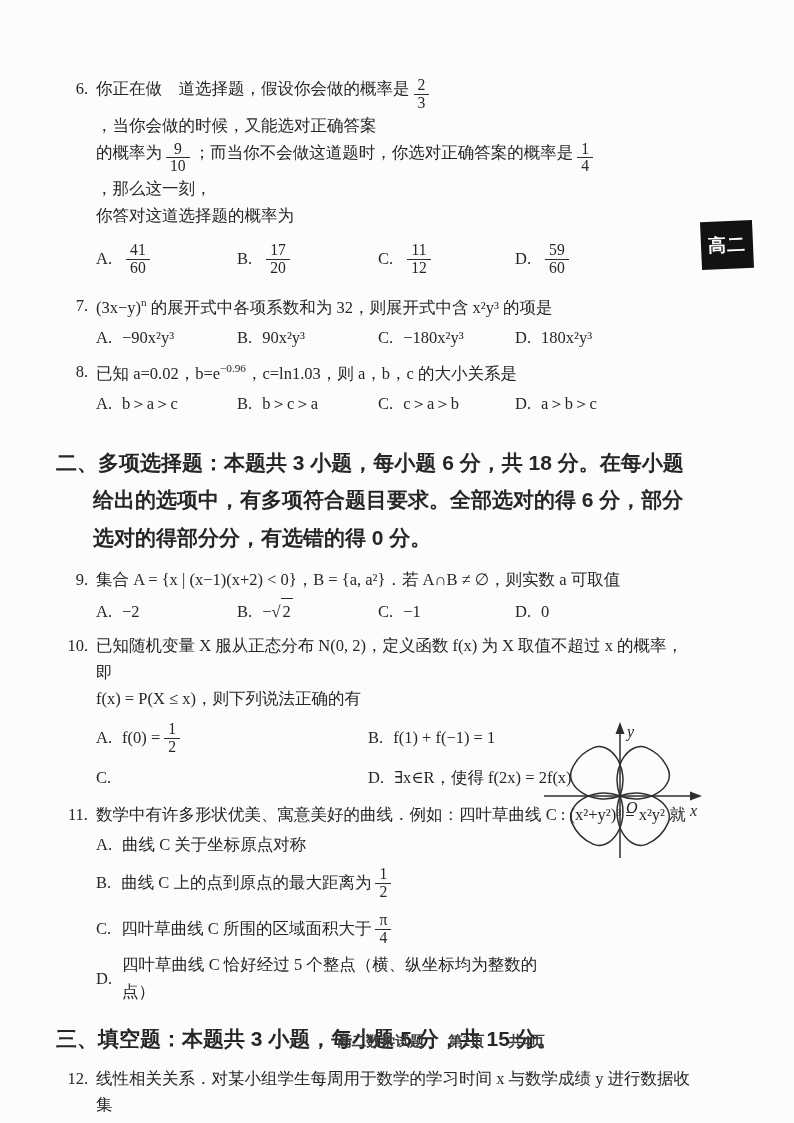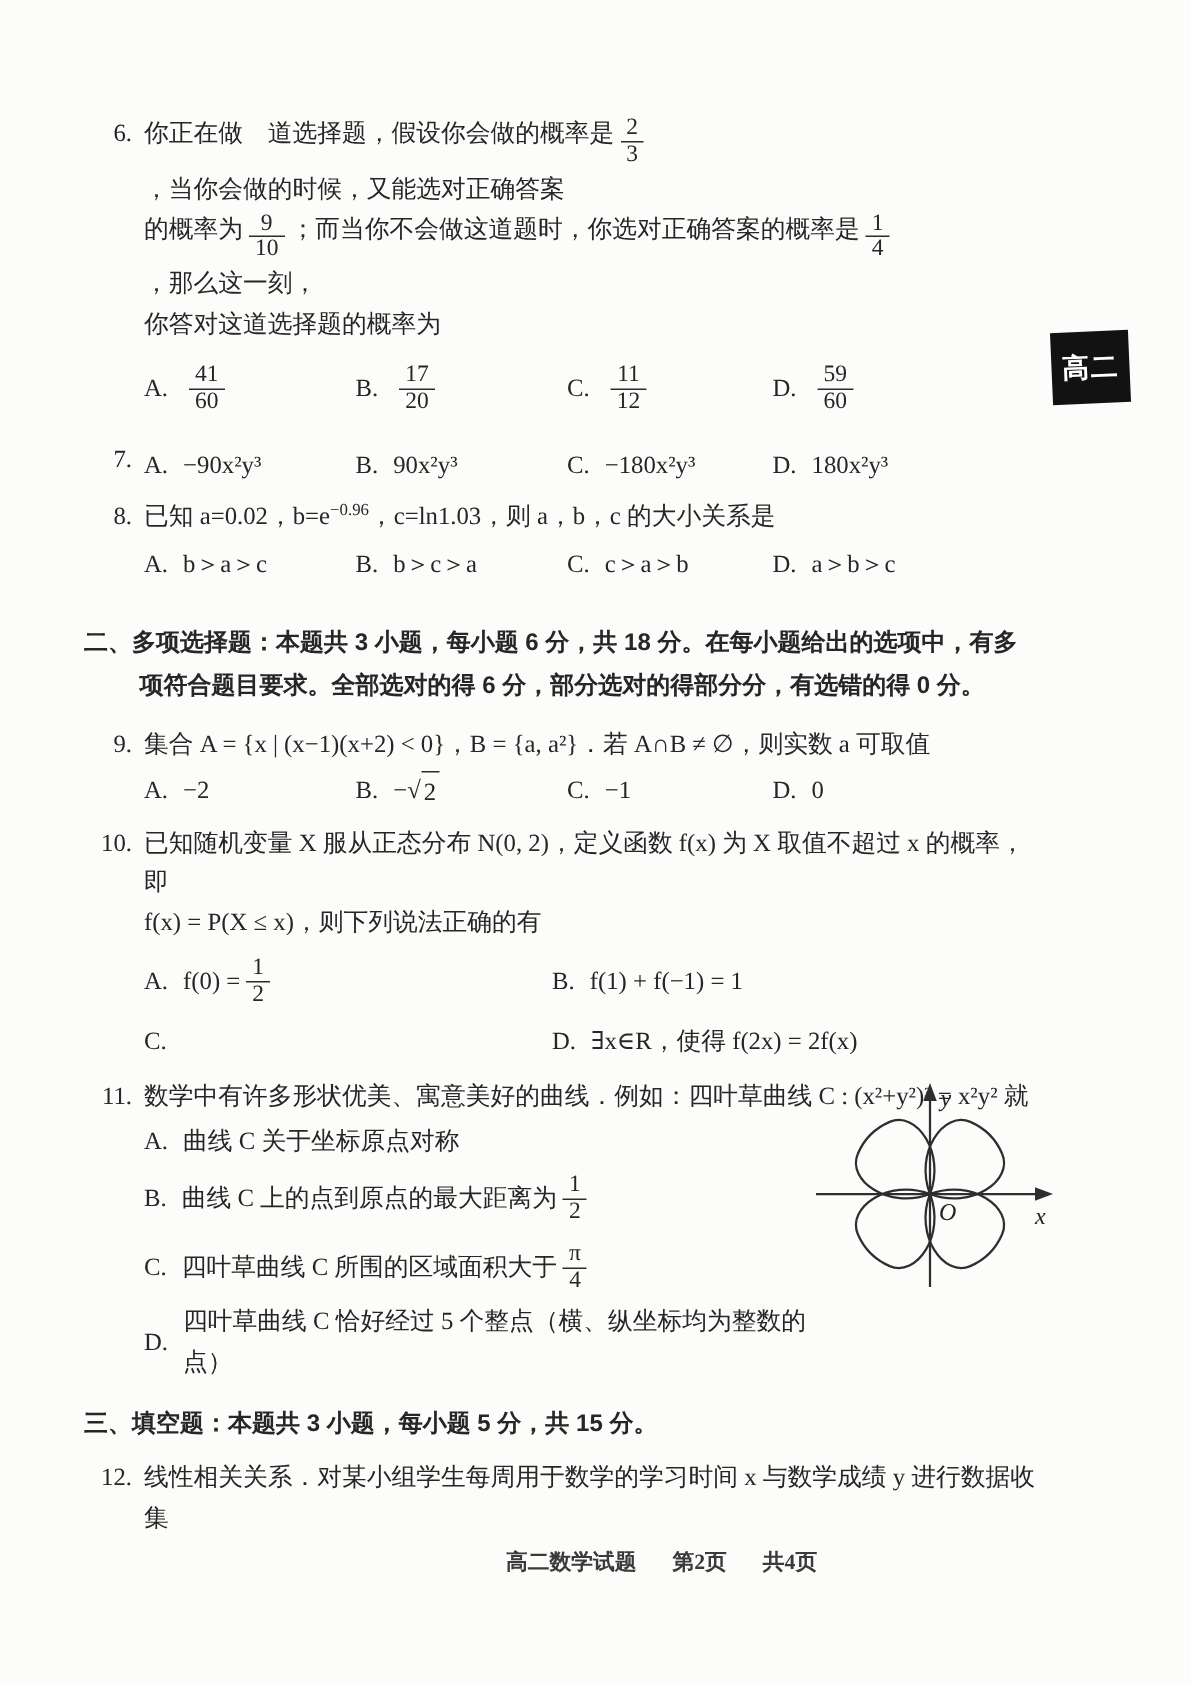--- a/index.html
+++ b/index.html
@@ -31,21 +31,21 @@
   .optrow2{display:grid;grid-template-columns:272px auto;align-items:center;min-height:32px;}
   .optrow2.tall{min-height:48px;}
   .ocell{display:flex;align-items:center;white-space:nowrap;}
   .olabel{margin-right:10px;}
   .optline{display:flex;align-items:center;min-height:30px;max-width:462px;}
   .optline.tall{min-height:46px;}
   sup{font-size:0.68em;}
   .rad{border-top:1.3px solid #2b2b2b;padding:0 2px;}
   .sechdr{
     font-family:"Liberation Sans","DejaVu Sans",sans-serif;
-    font-weight:700;font-size:16px;line-height:1.8;
+    font-weight:700;font-size:21px;line-height:1.8;
     padding-left:37px;text-indent:-37px;
   }
   .sec2{margin-top:24px;}
   .sec3{margin-top:14px;}
   .mt6{margin-top:6px;} .mt8{margin-top:8px;} .mt10{margin-top:10px;}
   .figure{position:absolute;left:538px;top:720px;width:172px;height:142px;}
   .side-tab{
     position:absolute;left:701px;top:221px;width:52px;height:48px;
     background:#121212;color:#fff;
     display:flex;align-items:center;justify-content:center;
@@ -123,20 +123,23 @@
                 <span class="fd">60</span>
               </span>
           </div>
         </div>
       </div>
     </div>
 
     <div class="q mt8">
       <div class="qnum">7.</div>
       <div class="qbody">
+        <div class="tline">
+          <span>(3x−y)</span><sup>n</sup><span> 的展开式中各项系数和为 32，则展开式中含 x²y³ 的项是</span>
+        </div>
         <div class="optrow4">
           <div class="ocell">
               <span class="olabel">A.</span>
               <span>−90x²y³</span>
             </div>
           <div class="ocell">
               <span class="olabel">B.</span>
               <span>90x²y³</span>
             </div>
           <div class="ocell">

